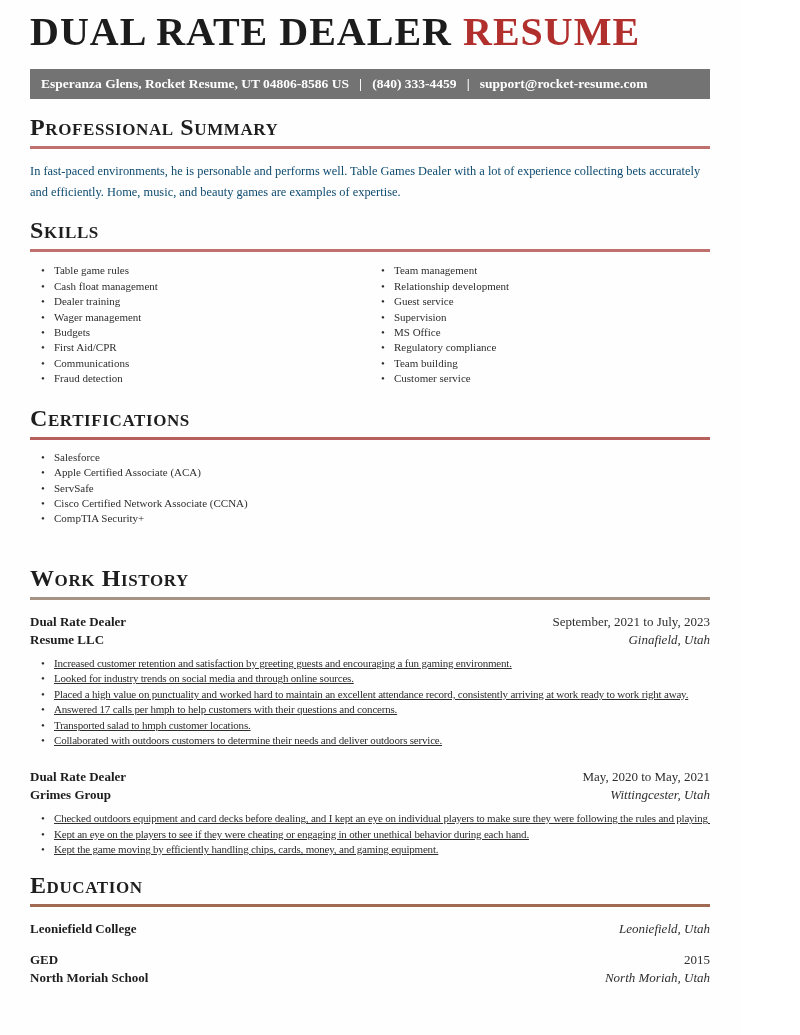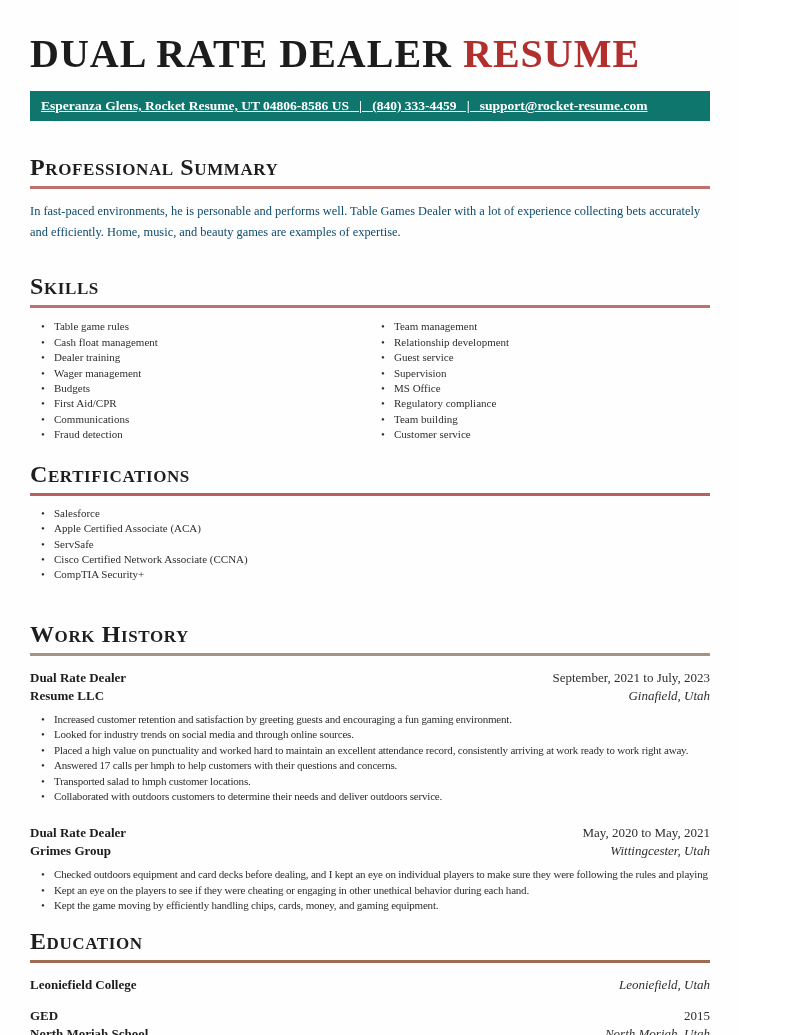--- a/index.html
+++ b/index.html
@@ -1,58 +1,58 @@
 <!DOCTYPE html>
 <html><head>
 <meta charset="utf-8">
 <style>
   html,body{margin:0;padding:0;background:#ffffff;}
   .page{
     width:740px;height:1035px;box-sizing:border-box;
-    padding:32px 30px 0 30px;overflow:hidden;position:relative;
+    padding:10px 30px 0 30px;overflow:hidden;position:relative;
     background:#fffefe;color:#2e2e2e;
     font-family:"Liberation Serif", serif;
   }
   .title{
     margin:0;font-size:40px;font-weight:bold;color:#1c1c1c;
     letter-spacing:1px;line-height:1.1;white-space:nowrap;
   }
   .contact-bar{
-    margin-top:15px;background:#0f766e;color:#ffffff;
+    margin-top:15px;background:#737373;color:#ffffff;
     height:30px;line-height:30px;padding-left:11px;
-    font-size:13.5px;font-weight:bold;white-space:pre;text-decoration:underline;
+    font-size:13.5px;font-weight:bold;white-space:pre;
   }
   .sec-head{
     margin:0;font-variant:small-caps;font-weight:bold;
     font-size:24px;letter-spacing:.6px;color:#1e1e1e;line-height:1.05;
   }
   .rule{height:3px;margin-top:6px;}
-  .mt-summary{margin-top:34px;}
-  .mt-skills{margin-top:31px;}
+  .mt-summary{margin-top:16px;}
+  .mt-skills{margin-top:15px;}
   .mt-certs{margin-top:19px;}
   .mt-work{margin-top:39px;}
   .mt-edu{margin-top:15px;}
   .summary-text{
     margin:12px 0 0 0;font-size:12.4px;line-height:21px;color:#0c4a6e;
     max-width:740px;
   }
   ul{list-style:none;margin:0;padding:0;}
   .item{
     position:relative;padding-left:24px;
     font-size:11px;line-height:15.4px;color:#2e2e2e;
   }
   .item::before{content:"\2022";position:absolute;left:11px;top:0;}
   .skills-cols{display:flex;margin-top:11px;}
   .skills-cols ul{flex:1 1 50%;}
   .list-block{margin-top:10px;}
   .entry-head{margin-top:13px;font-size:13px;line-height:17.5px;}
   .row{display:flex;justify-content:space-between;white-space:nowrap;}
   .b{font-weight:bold;color:#1d1d1d;}
   .it{font-style:italic;}
-  .bullets{margin-top:8px;}
+  .bullets{margin-top:8px;text-decoration:underline;}
   .bullets .item{white-space:nowrap;overflow:hidden;letter-spacing:-0.2px;}
   .job2{margin-top:20px;}
   .edu-entry2{margin-top:14px;}
 </style>
 </head>
 <body>
 
 <div class="page">
 
   <h1 class="title"><span>DUAL RATE DEALER </span><span style="color: rgb(177, 48, 46);">RESUME</span></h1>

